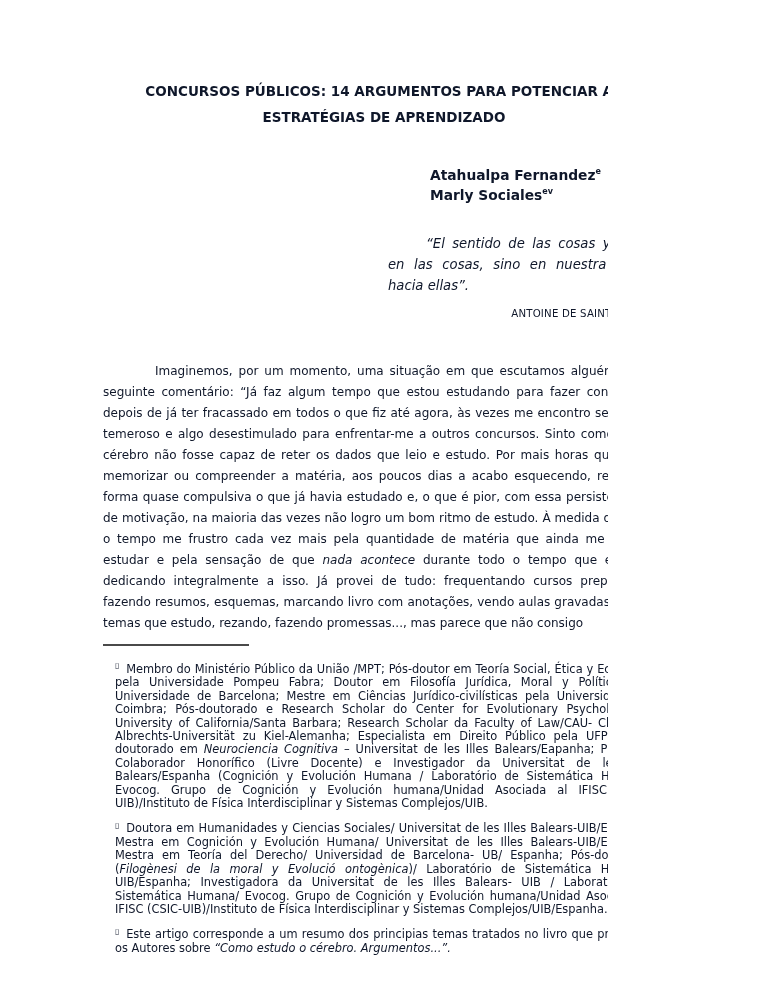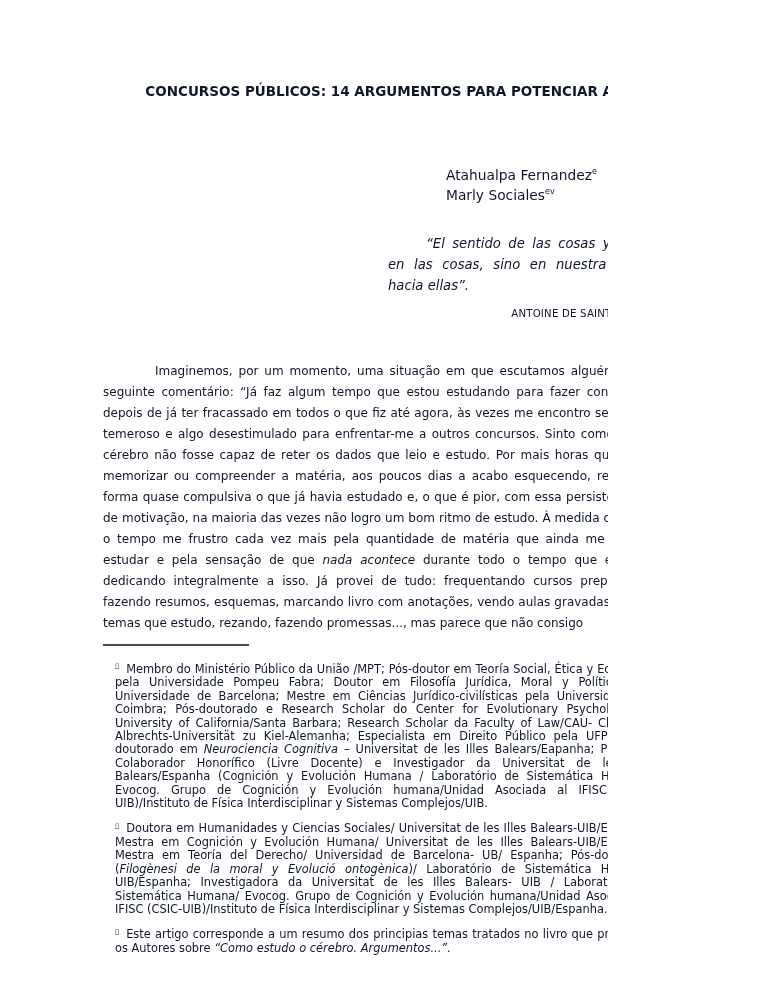--- a/index.html
+++ b/index.html
@@ -16,24 +16,23 @@
     position: absolute;
     left: 103px; top: 78px; width: 562px;
     text-align: center;
     font-weight: bold;
     font-size: 13.5px;
     line-height: 26px;
   }
   .authors {
     position: absolute;
     left: 430px; top: 165px;
-    font-weight: normal;
+    font-weight: bold;
     font-size: 13.8px;
     line-height: 20px;
-    margin-left: 16px;
   }
   .authors sup {
     font-size: 8px;
     line-height: 0;
     vertical-align: super;
   }
   .epigraph {
     position: absolute;
     left: 388px; top: 233px; width: 274px;
     font-size: 13.2px;
@@ -88,20 +87,21 @@
     text-align: right;
   }
 </style>
 </head>
 <body>
 
 <div class="page">
 
   <div class="doc-title">
     <div>CONCURSOS PÚBLICOS: 14 ARGUMENTOS PARA POTENCIAR AS</div>
+    <div>ESTRATÉGIAS DE APRENDIZADO</div>
   </div>
 
   <div class="authors">
     <div><span>Atahualpa Fernandez</span><sup>e</sup></div>
     <div><span>Marly Sociales</span><sup>ev</sup></div>
   </div>
 
   <div class="epigraph">
     <div class="epigraph-quote">“El sentido de las cosas yace, no en las cosas, sino en nuestra actitud hacia ellas”.</div>
     <div class="epigraph-attribution">ANTOINE DE SAINT-EXUPÉRY</div>

